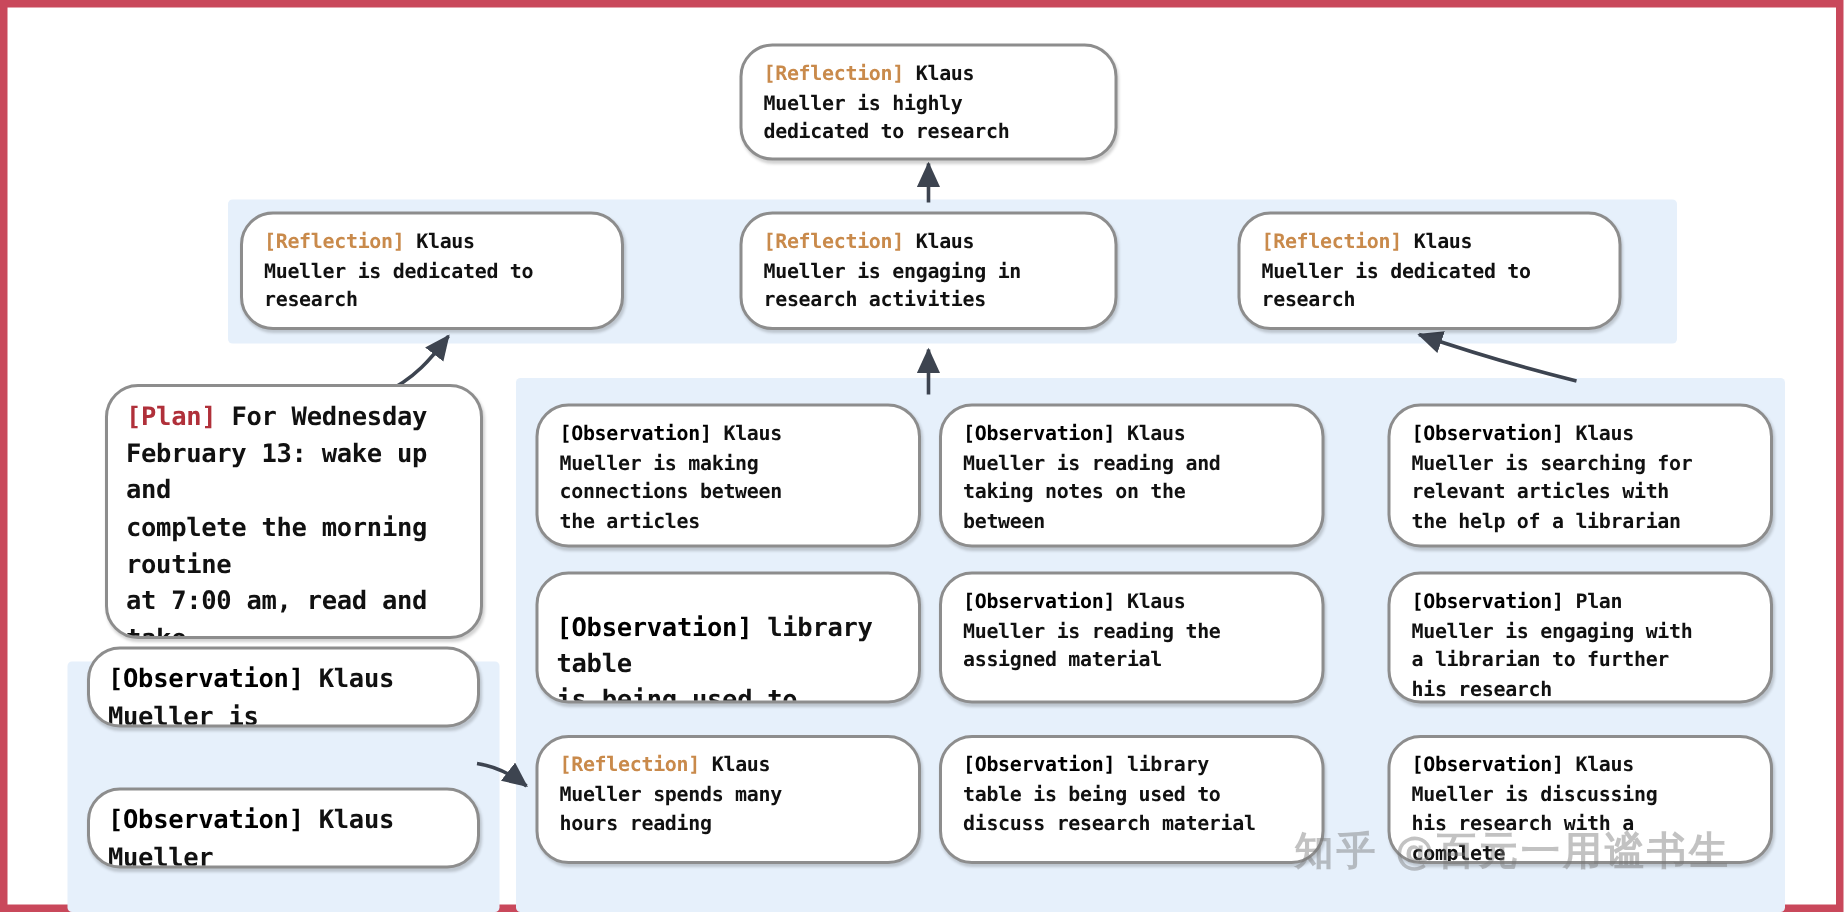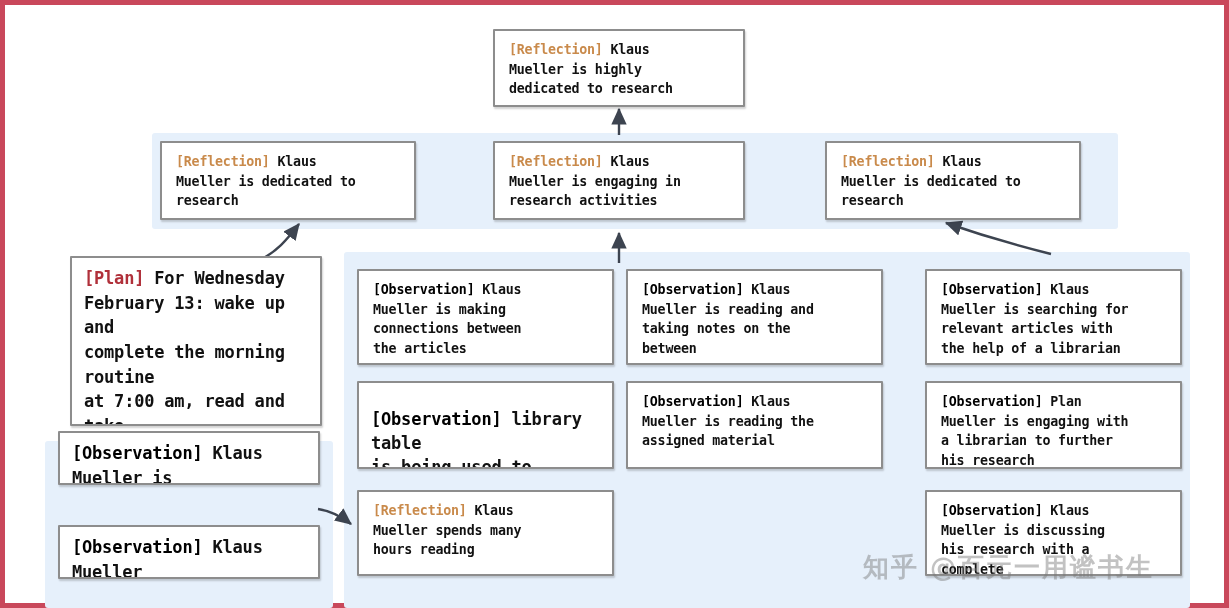--- a/index.html
+++ b/index.html
@@ -18,21 +18,21 @@
   .panel{
     position:absolute;
     background:#e6f0fb;
     border-radius:3px;
   }
   .node{
     position:absolute;
     box-sizing:border-box;
     background:#ffffff;
     border:2px solid #8d8d8d;
-    border-radius:1px;
+    border-radius:22px;
     box-shadow:1px 2px 2px rgba(0,0,0,0.18);
     padding:9px 12px 9px 14px;
     font-family:"DejaVu Sans Mono","Liberation Mono",monospace;
     font-weight:bold;
     color:#111111;
     font-size:13.3px;
     line-height:1.47;
     letter-spacing:-0.2px;
     white-space:pre-wrap;
     overflow:hidden;
@@ -137,20 +137,23 @@
 
   <div class="node" style="left:621px;top:264px;width:257px;height:96px;"><span class="tag tag-observation">[Observation]</span><span> Klaus
 Mueller is reading and
 taking notes on the
 between</span></div>
 
   <div class="node" style="left:621px;top:376px;width:257px;height:88px;"><span class="tag tag-observation">[Observation]</span><span> Klaus
 Mueller is reading the
 assigned material</span></div>
 
+  <div class="node" style="left:621px;top:485px;width:257px;height:86px;"><span class="tag tag-observation">[Observation]</span><span> library
+table is being used to
+discuss research material</span></div>
 
   <div class="node" style="left:920px;top:264px;width:257px;height:96px;"><span class="tag tag-observation">[Observation]</span><span> Klaus
 Mueller is searching for
 relevant articles with
 the help of a librarian</span></div>
 
   <div class="node" style="left:920px;top:376px;width:257px;height:88px;"><span class="tag tag-observation">[Observation]</span><span> Plan
 Mueller is engaging with
 a librarian to further
 his research</span></div>

